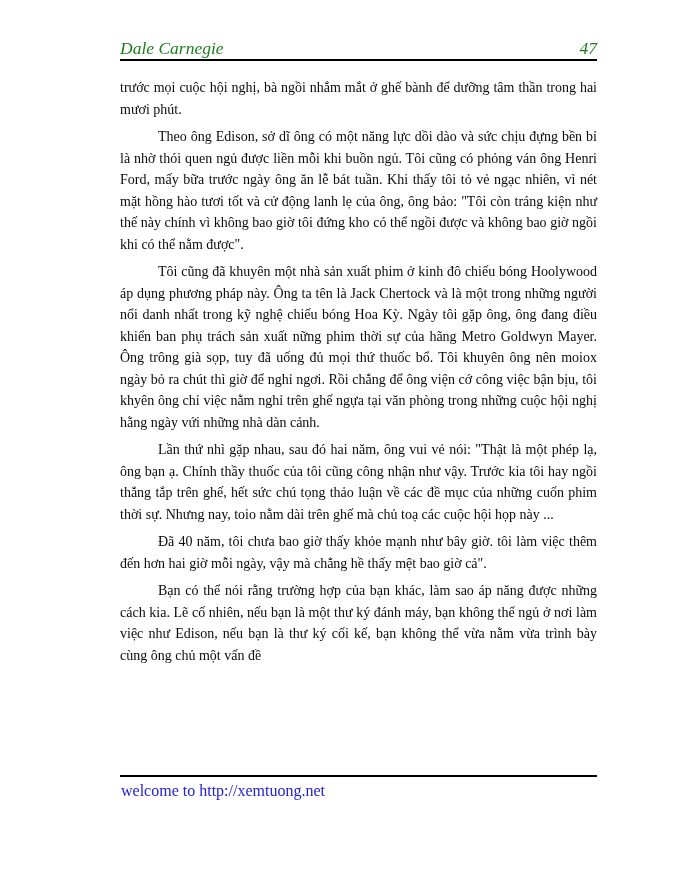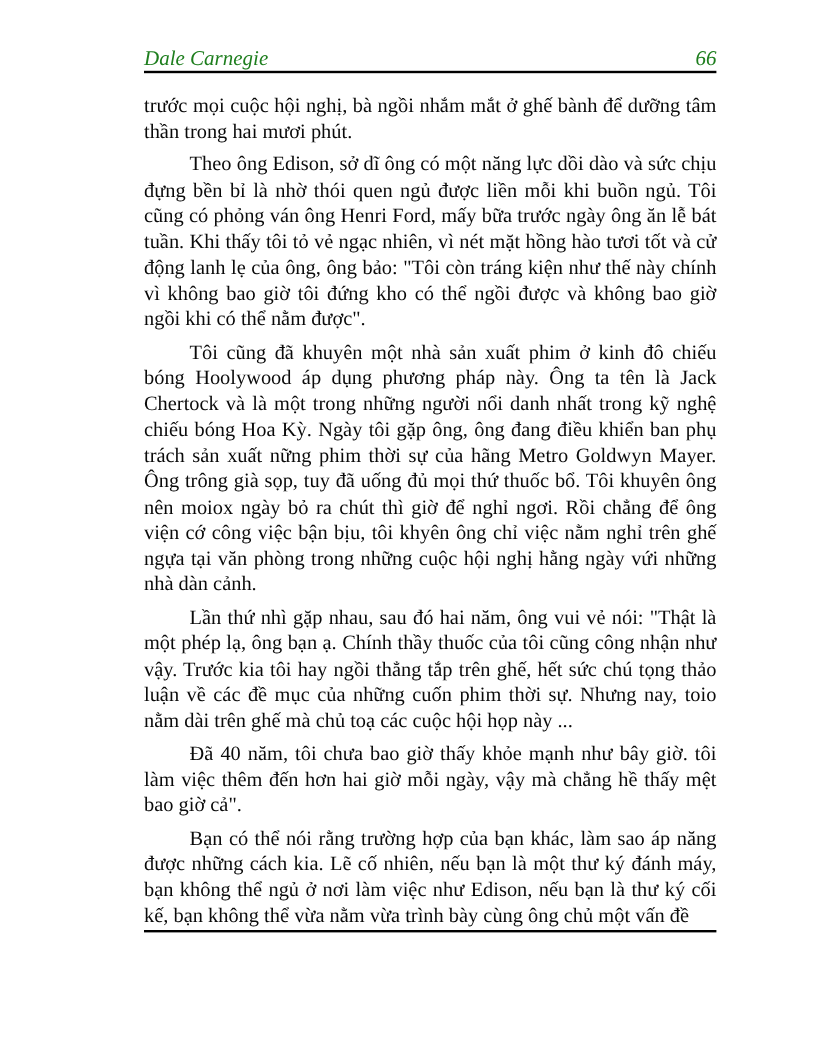--- a/index.html
+++ b/index.html
@@ -24,21 +24,21 @@
   .header-rule {
     position:absolute;
     left:120px; width:477px; top:59px;
     height:2px;
     background:#000000;
   }
   .body-text {
     position:absolute;
     left:120px; width:477px; top:77px;
     text-align:justify;
-    font-size:17px;
+    font-size:14px;
     line-height:21.5px;
     color:#0a0a0a;
   }
   .body-text p {
     margin:0 0 6px 0;
     text-indent:38px;
   }
   .body-text p.no-indent { text-indent:0; }
   .footer-rule {
     position:absolute;
@@ -55,28 +55,29 @@
     cursor:pointer;
   }
 </style>
 </head>
 <body>
 
 <div class="page">
 
   <div class="header">
     <span>Dale Carnegie</span>
-    <span>66</span>
+    <span>47</span>
   </div>
   <div class="header-rule"></div>
 
   <div class="body-text">
     <p class="no-indent">trước mọi cuộc hội nghị, bà ngồi nhắm mắt ở ghế bành để dưỡng tâm thần trong hai mươi phút.</p>
     <p>Theo ông Edison, sở dĩ ông có một năng lực dồi dào và sức chịu đựng bền bỉ là nhờ thói quen ngủ được liền mỗi khi buồn ngủ. Tôi cũng có phỏng ván ông Henri Ford, mấy bữa trước ngày ông ăn lễ bát tuần. Khi thấy tôi tỏ vẻ ngạc nhiên, vì nét mặt hồng hào tươi tốt và cử động lanh lẹ của ông, ông bảo: "Tôi còn tráng kiện như thế này chính vì không bao giờ tôi đứng kho có thể ngồi được và không bao giờ ngồi khi có thể nằm được".</p>
     <p>Tôi cũng đã khuyên một nhà sản xuất phim ở kinh đô chiếu bóng Hoolywood áp dụng phương pháp này. Ông ta tên là Jack Chertock và là một trong những người nổi danh nhất trong kỹ nghệ chiếu bóng Hoa Kỳ. Ngày tôi gặp ông, ông đang điều khiển ban phụ trách sản xuất nững phim thời sự của hãng Metro Goldwyn Mayer. Ông trông già sọp, tuy đã uống đủ mọi thứ thuốc bổ. Tôi khuyên ông nên moiox ngày bỏ ra chút thì giờ để nghỉ ngơi. Rồi chẳng để ông viện cớ công việc bận bịu, tôi khyên ông chỉ việc nằm nghỉ trên ghế ngựa tại văn phòng trong những cuộc hội nghị hằng ngày vứi những nhà dàn cảnh.</p>
     <p>Lần thứ nhì gặp nhau, sau đó hai năm, ông vui vẻ nói: "Thật là một phép lạ, ông bạn ạ. Chính thầy thuốc của tôi cũng công nhận như vậy. Trước kia tôi hay ngồi thẳng tắp trên ghế, hết sức chú tọng thảo luận về các đề mục của những cuốn phim thời sự. Nhưng nay, toio nằm dài trên ghế mà chủ toạ các cuộc hội họp này ...</p>
     <p>Đã 40 năm, tôi chưa bao giờ thấy khỏe mạnh như bây giờ. tôi làm việc thêm đến hơn hai giờ mỗi ngày, vậy mà chẳng hề thấy mệt bao giờ cả".</p>
     <p>Bạn có thể nói rằng trường hợp của bạn khác, làm sao áp năng được những cách kia. Lẽ cố nhiên, nếu bạn là một thư ký đánh máy, bạn không thể ngủ ở nơi làm việc như Edison, nếu bạn là thư ký cối kế, bạn không thể vừa nằm vừa trình bày cùng ông chủ một vấn đề</p>
   </div>
 
   <div class="footer-rule"></div>
+  <a class="footer-text">welcome to http://xemtuong.net</a>
 
 </div>
 
 </body></html>

